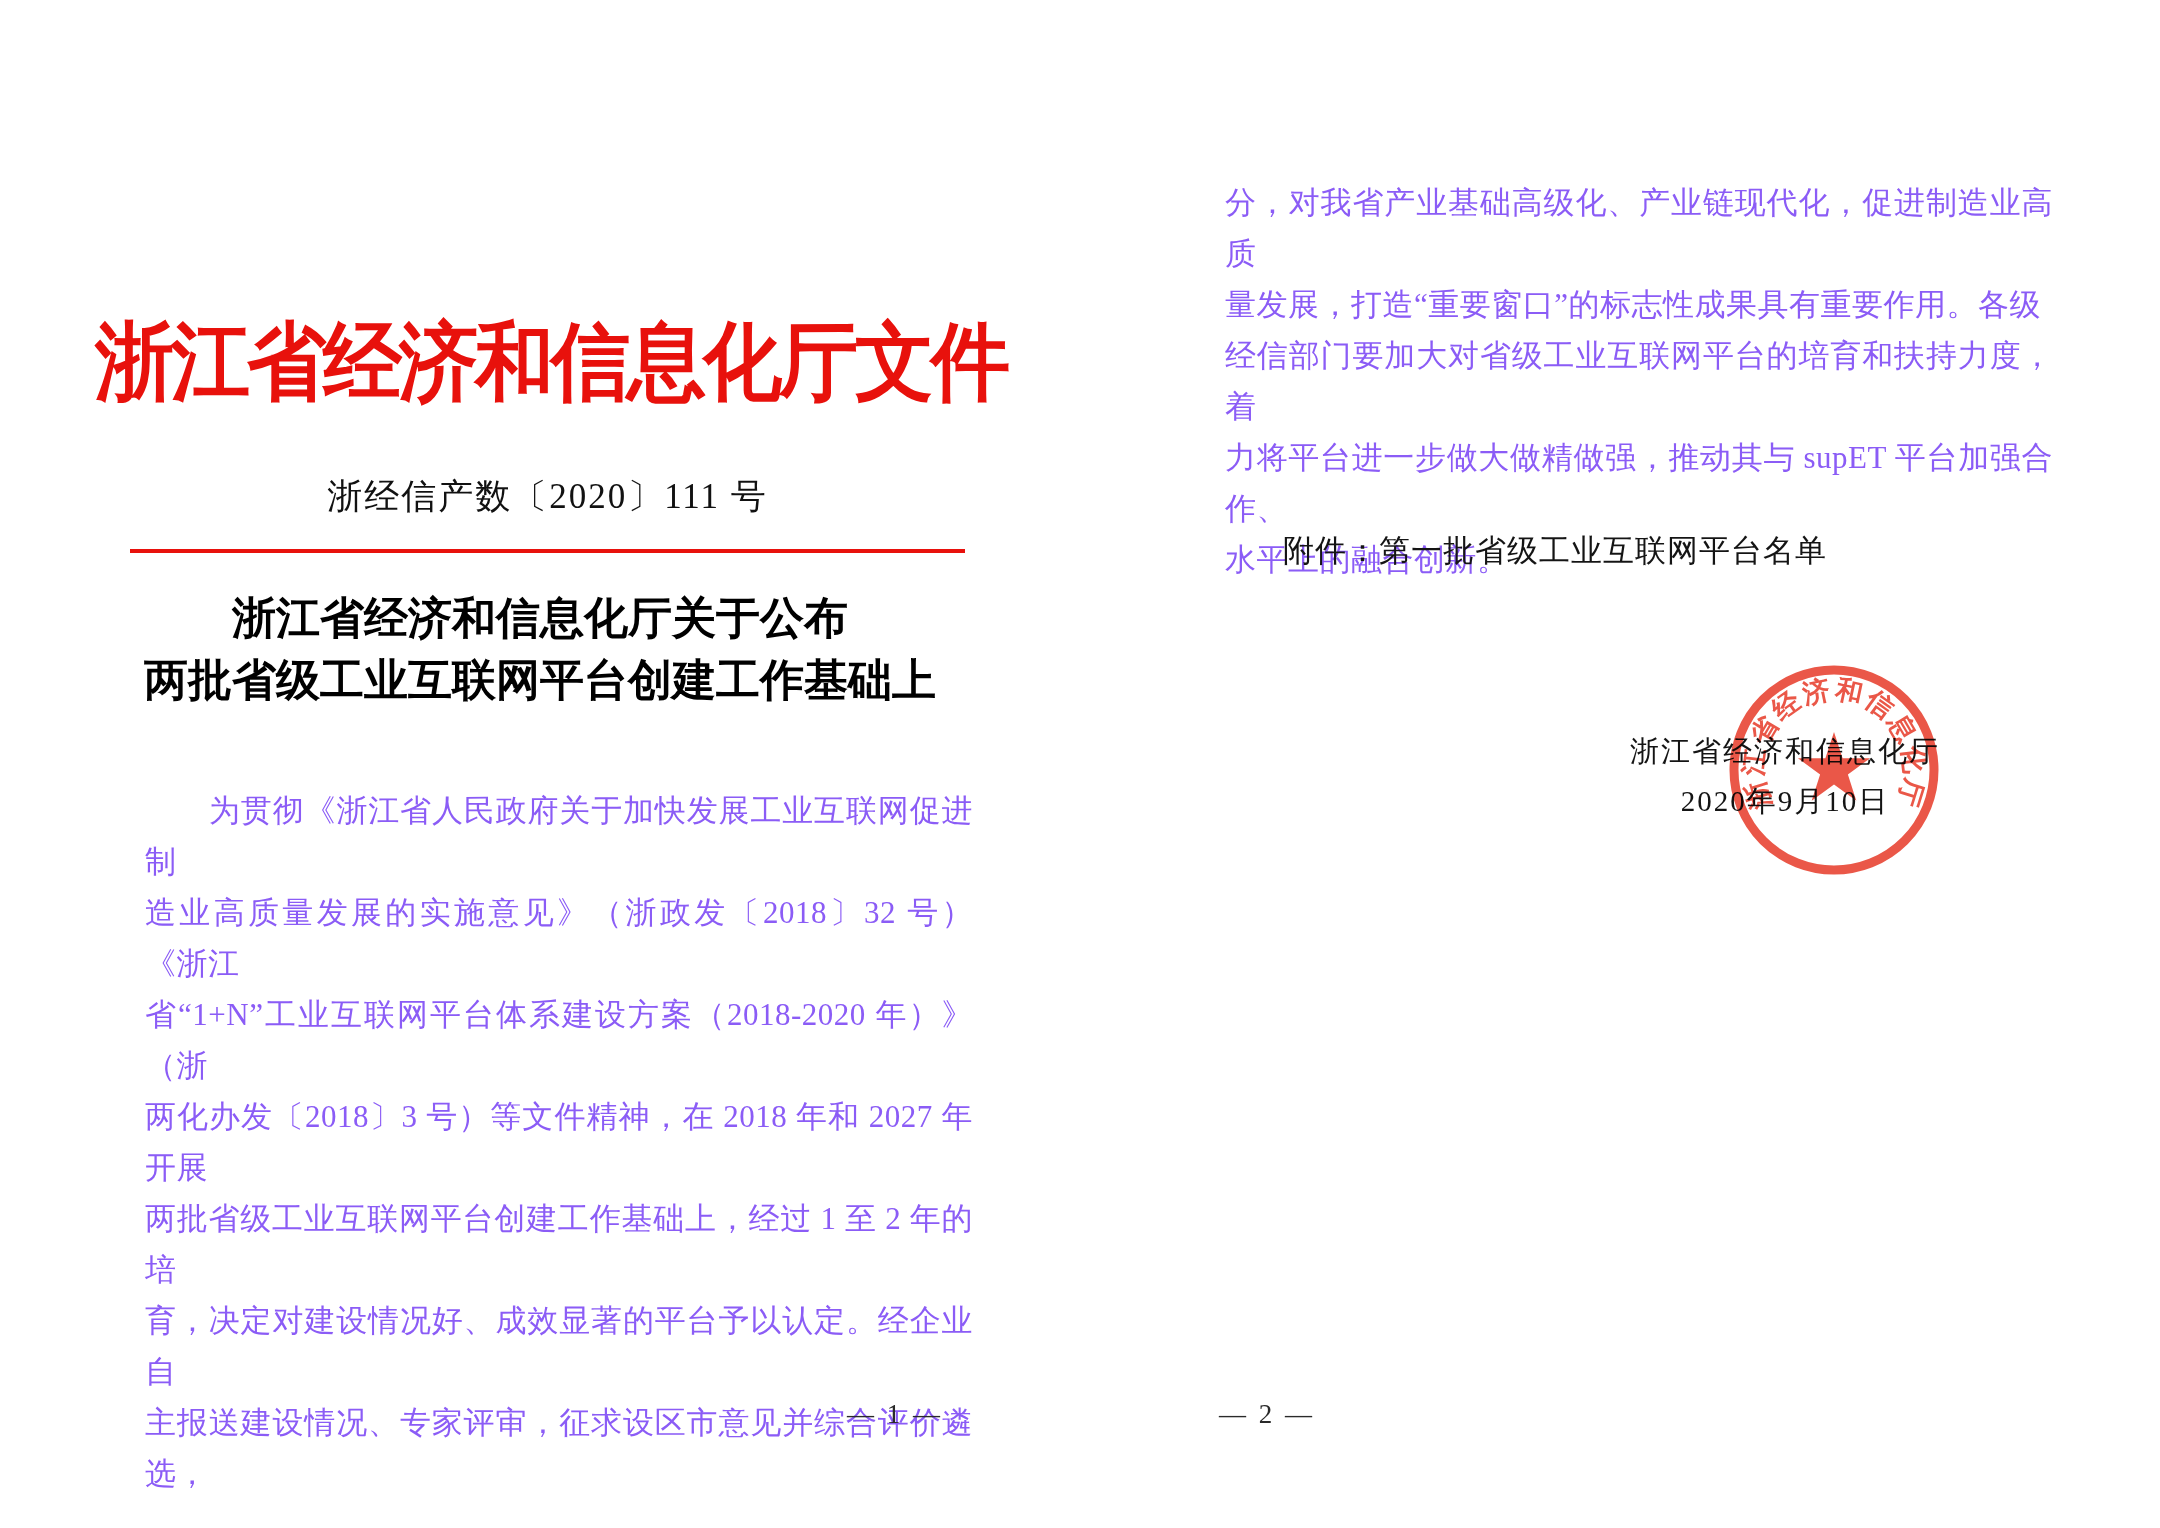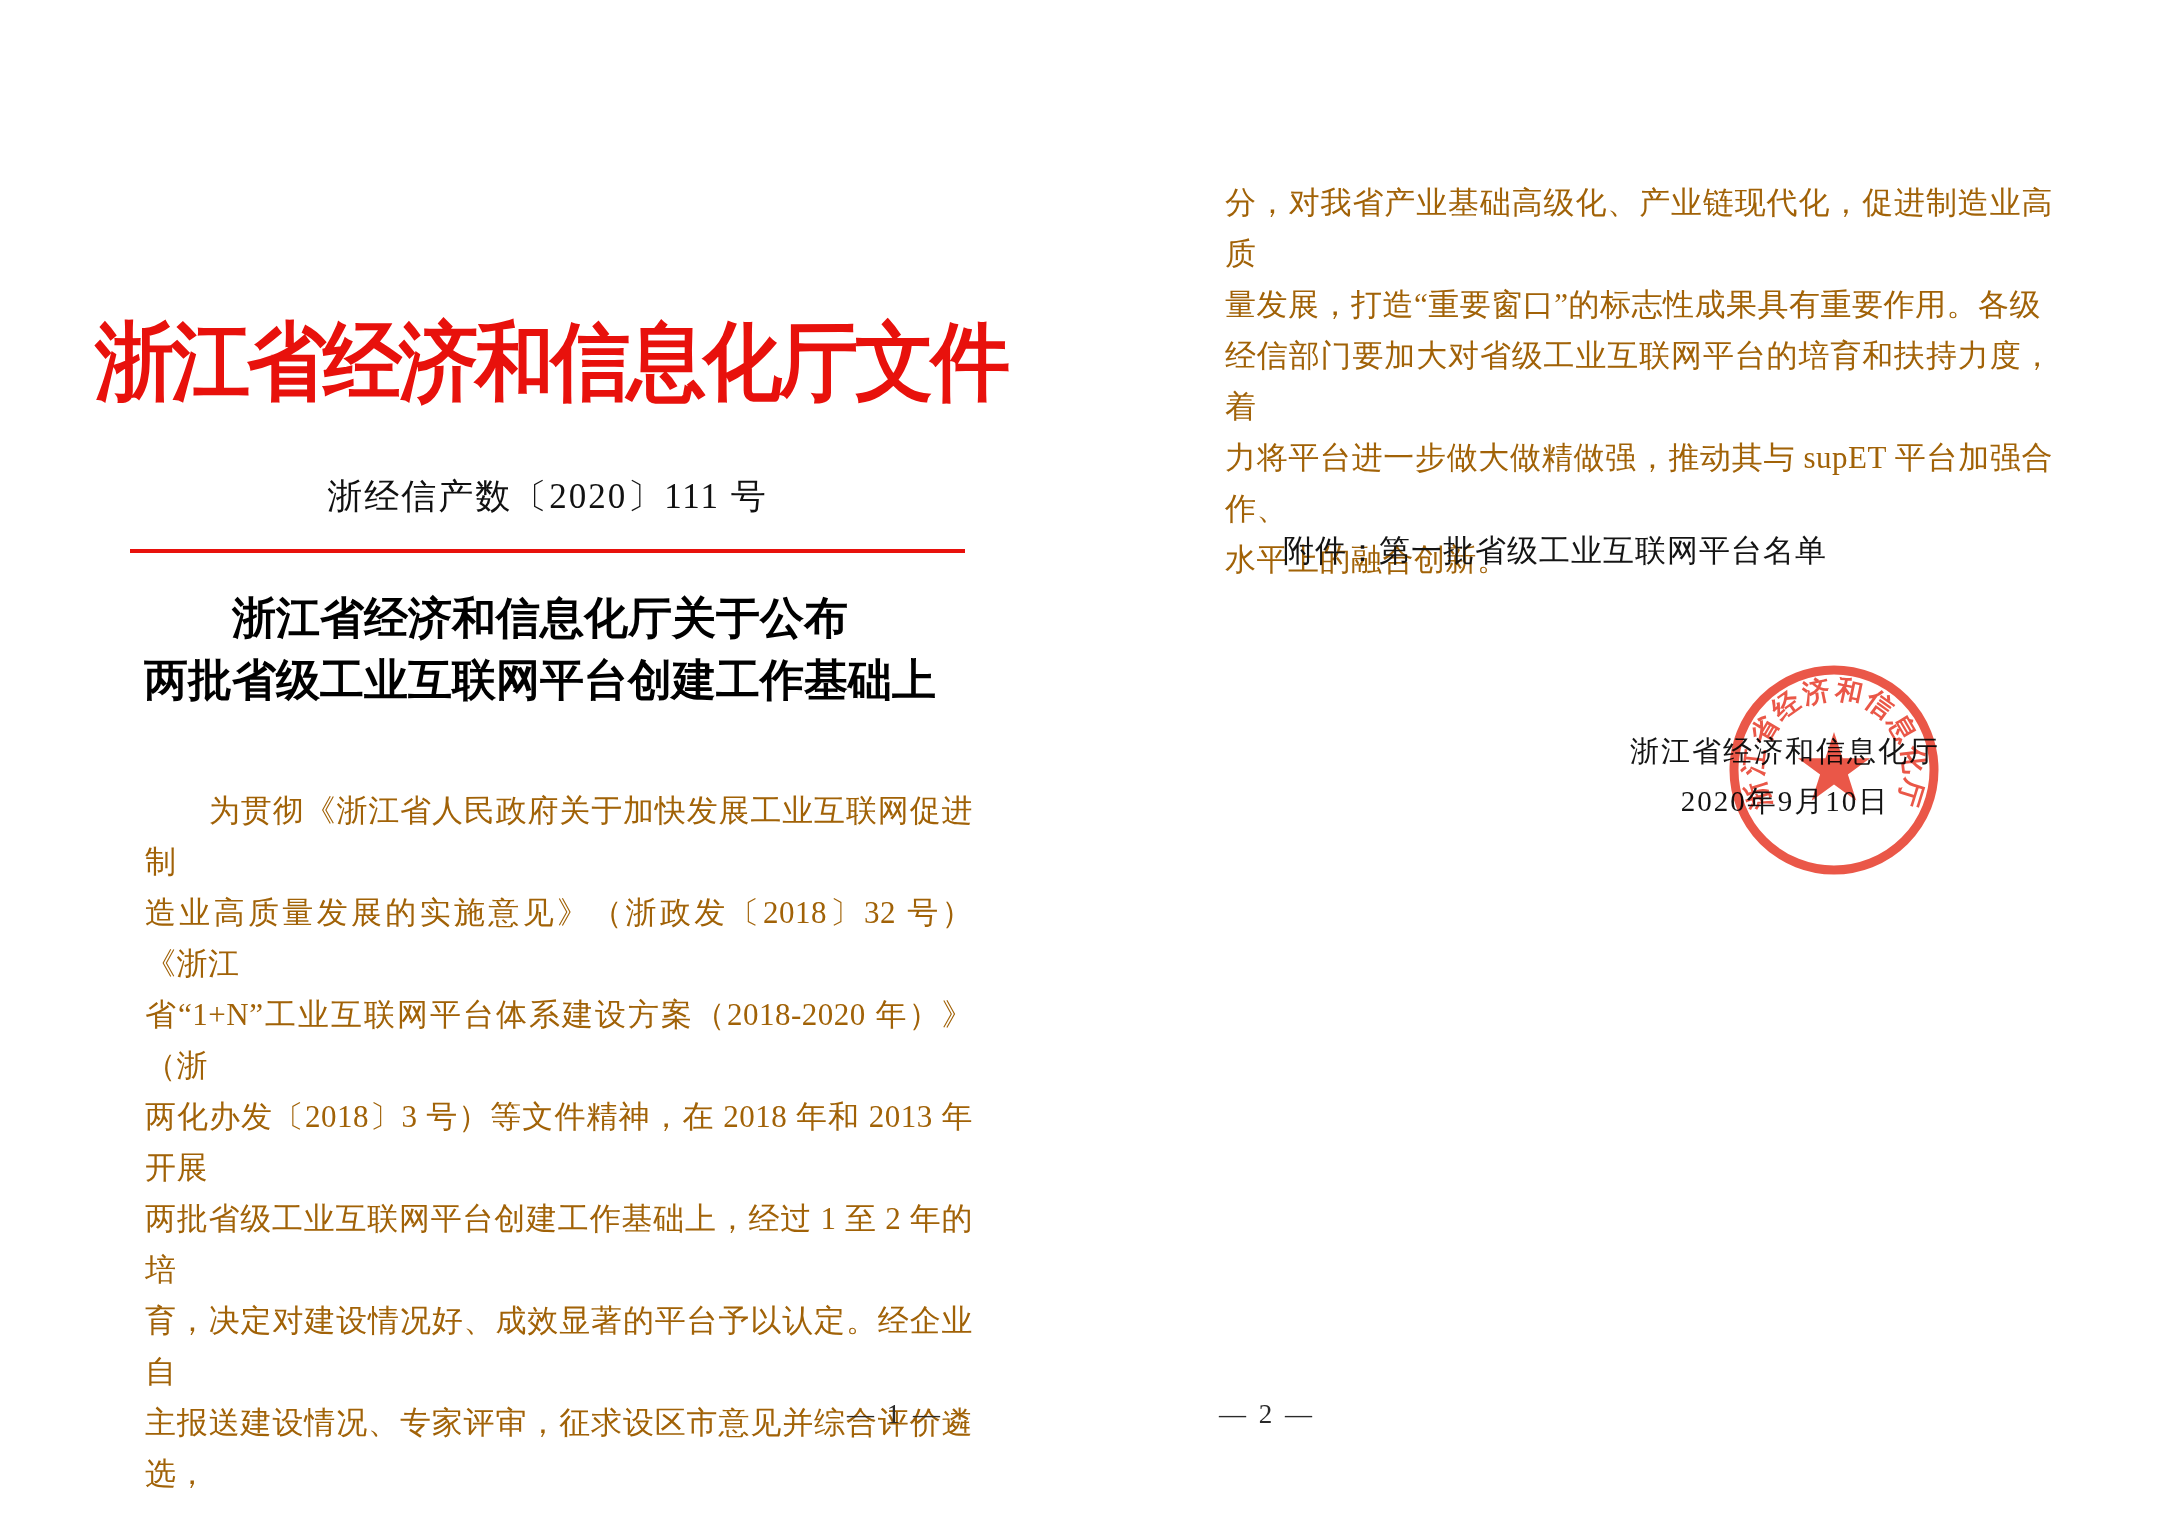--- a/index.html
+++ b/index.html
@@ -34,21 +34,21 @@
     background:var(--red);
   }
   .doc-title{
     position:absolute;top:588px;left:70px;width:940px;
     text-align:center;font-size:44px;font-weight:bold;line-height:62px;
     color:#000;letter-spacing:0px;white-space:nowrap;
   }
   .bodyblock{
     position:absolute;left:145px;width:828px;
     font-size:31px;line-height:51px;letter-spacing:0.5px;
-    color:#a16207;
+    color:#8b5cf6;
     text-align:justify;
   }
   #body1{top:785px;}
   .indent{text-indent:64px;}
   .page-footer{
     position:absolute;top:1399px;width:200px;
     text-align:center;font-size:27px;letter-spacing:3px;color:#2a2a2a;
     white-space:nowrap;
   }
   #footer1{left:795px;}
@@ -95,21 +95,21 @@
 
     <div class="doc-title">
       <div>浙江省经济和信息化厅关于公布</div>
       <div>两批省级工业互联网平台创建工作基础上</div>
     </div>
 
     <div class="bodyblock" id="body1">
       <div class="indent">为贯彻《浙江省人民政府关于加快发展工业互联网促进制</div>
       <div>造业高质量发展的实施意见》（浙政发〔2018〕32 号）《浙江</div>
       <div>省“1+N”工业互联网平台体系建设方案（2018-2020 年）》（浙</div>
-      <div>两化办发〔2018〕3 号）等文件精神，在 2018 年和 2013 年开展</div>
+      <div>两化办发〔2018〕3 号）等文件精神，在 2018 年和 2027 年开展</div>
       <div>两批省级工业互联网平台创建工作基础上，经过 1 至 2 年的培</div>
       <div>育，决定对建设情况好、成效显著的平台予以认定。经企业自</div>
       <div>主报送建设情况、专家评审，征求设区市意见并综合评价遴选，</div>
 
     </div>
 
     <div class="page-footer" id="footer1">— 1 —</div>
   </div>
 
   <div class="page" id="page2">

